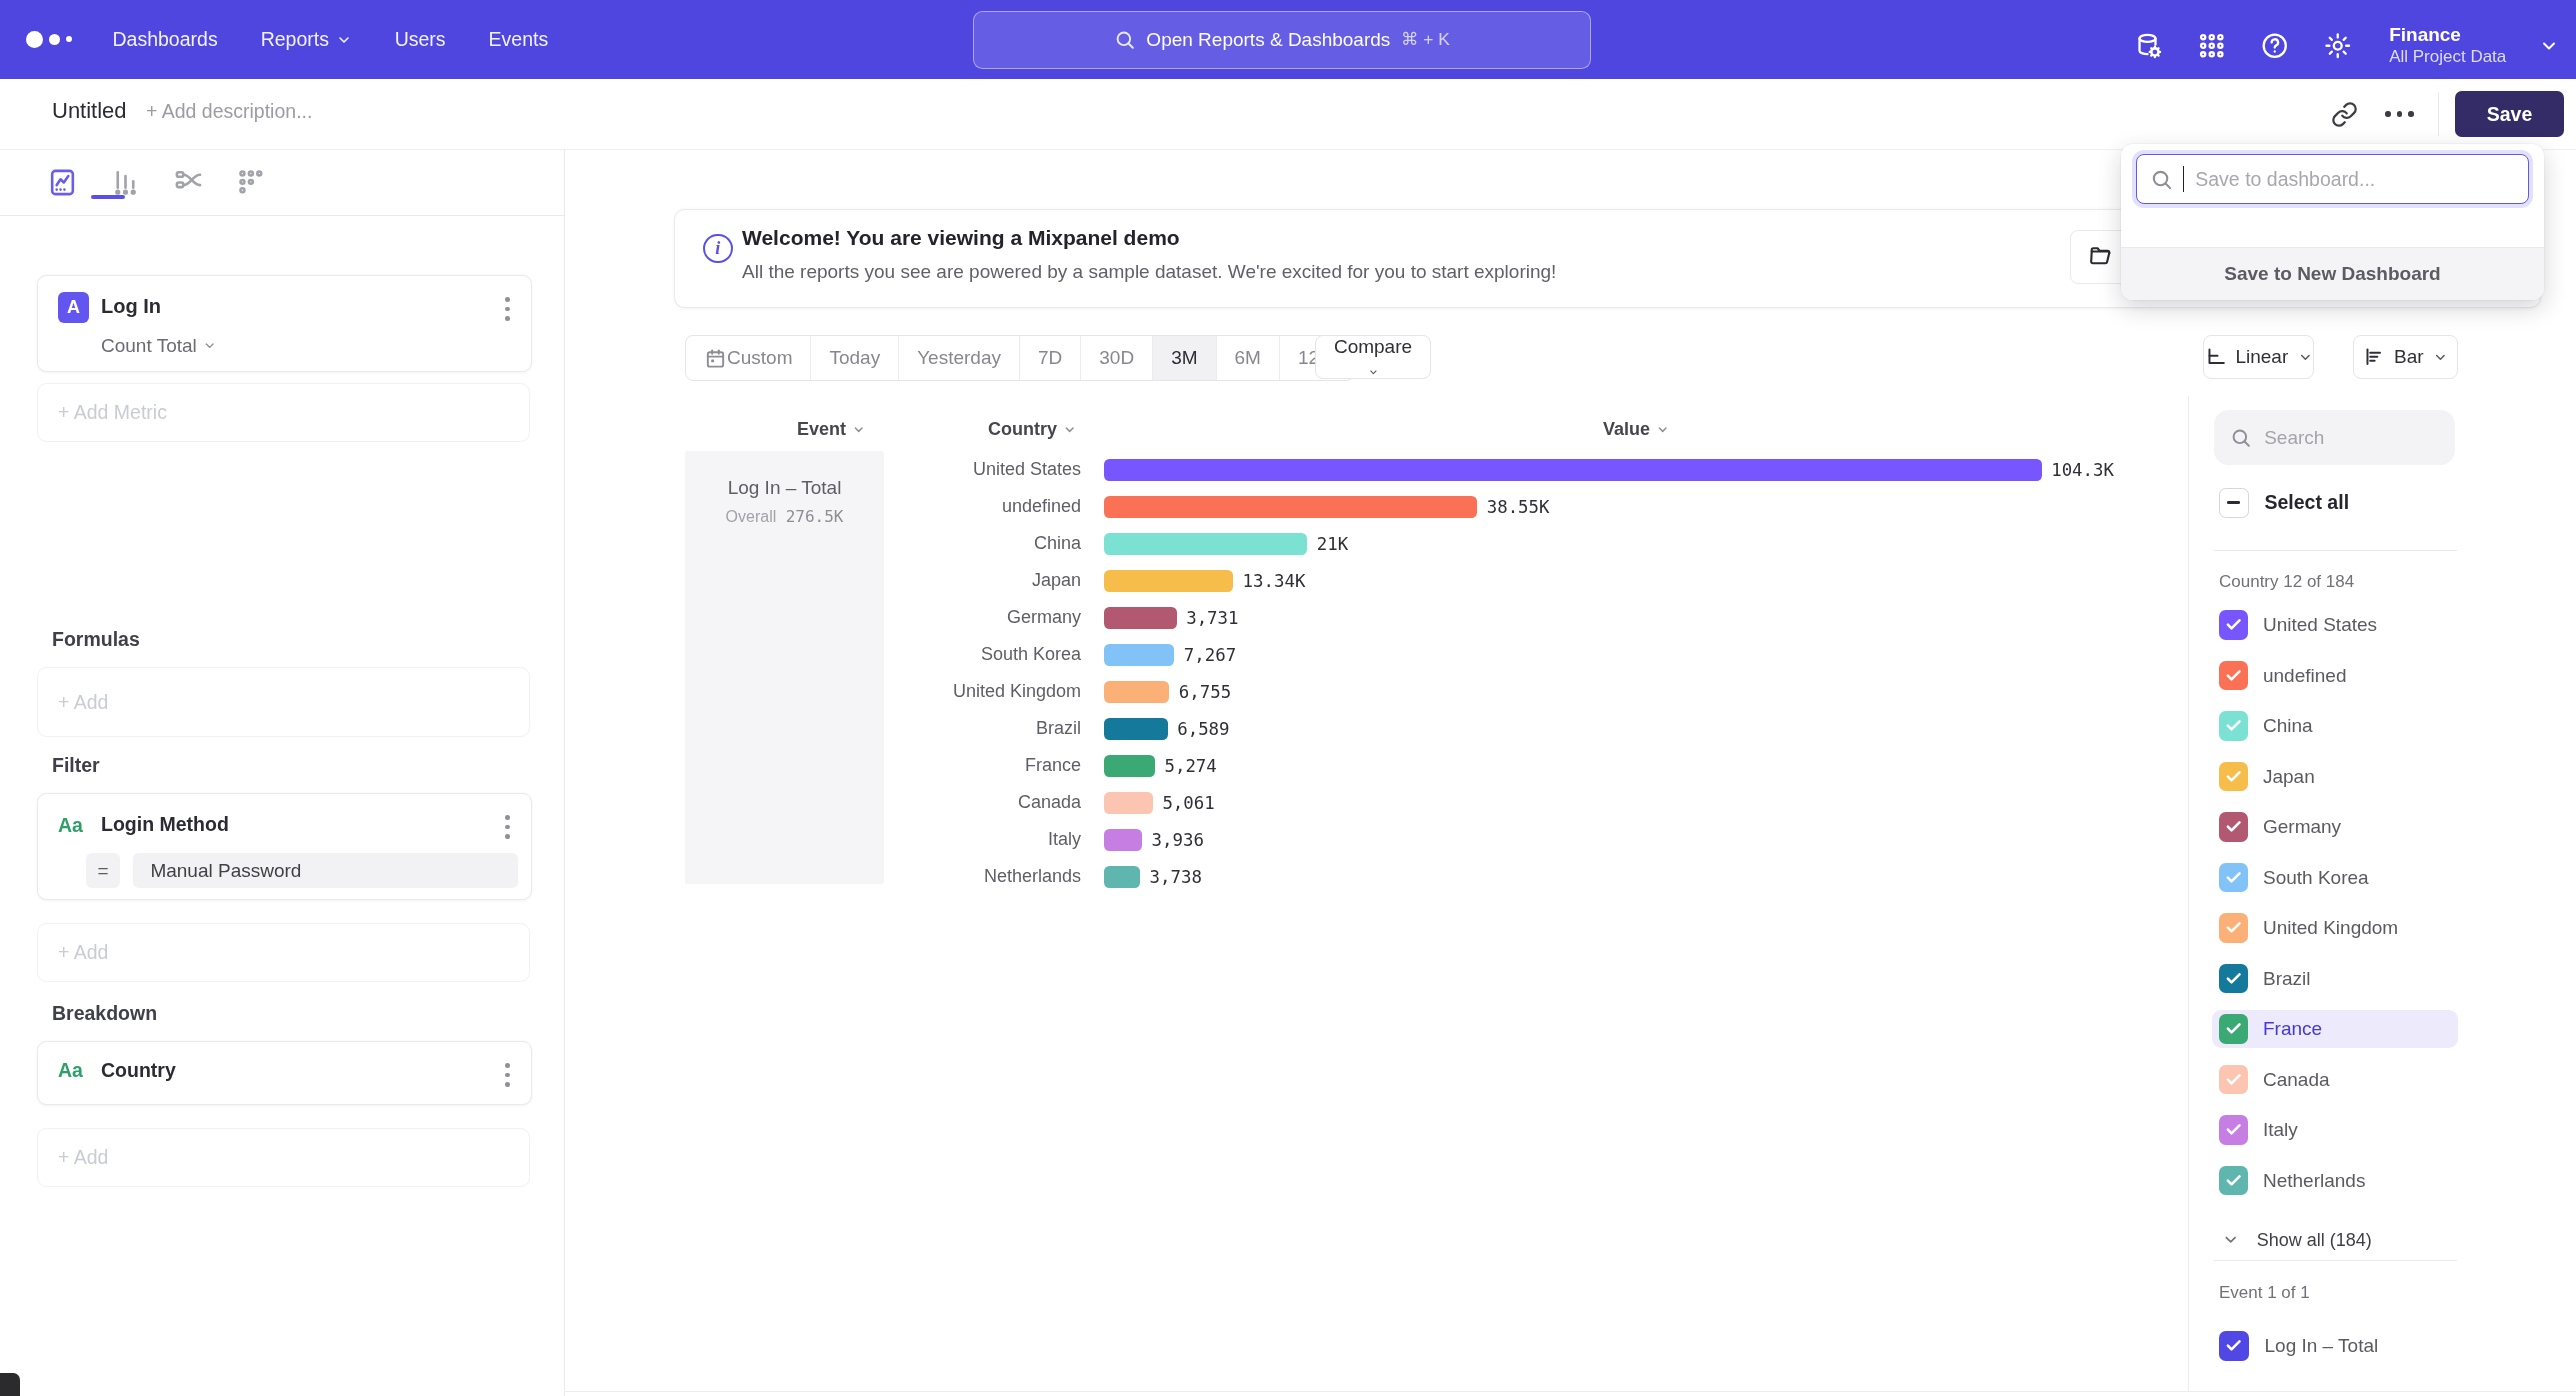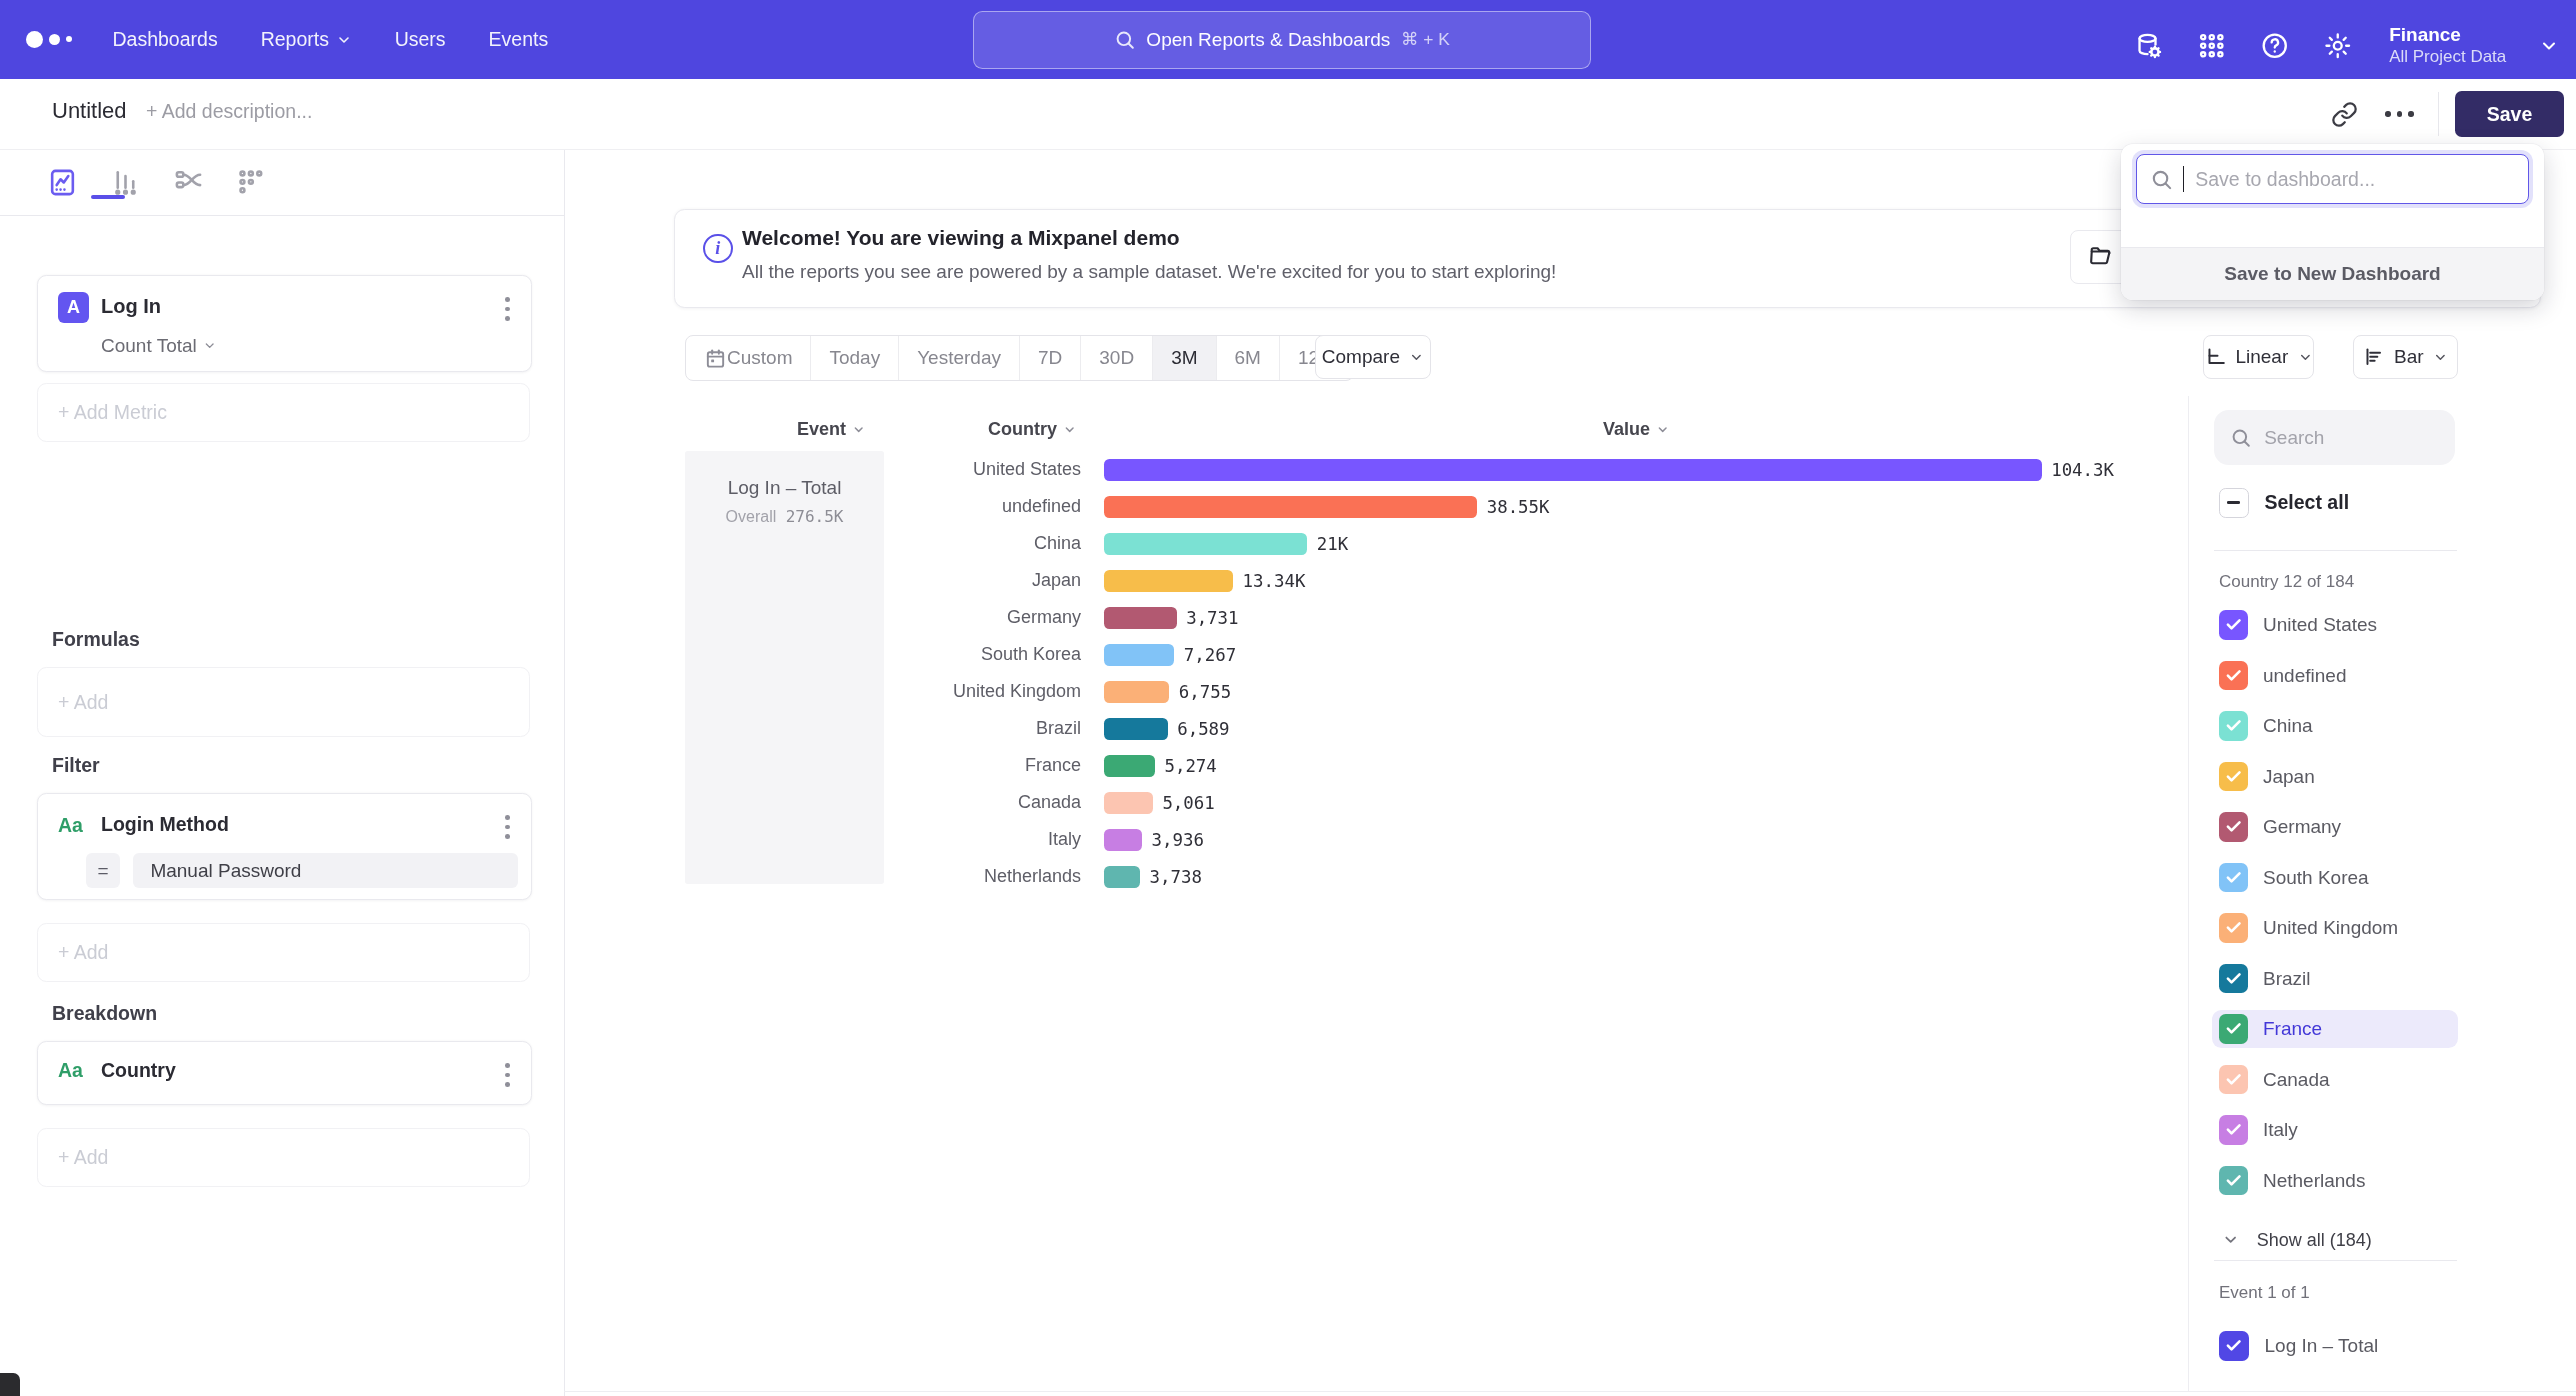--- a/index.html
+++ b/index.html
@@ -377,21 +377,21 @@
       </span><span class="seg">
         <span>30D</span>
       </span><span class="seg selected">
         <span>3M</span>
       </span><span class="seg">
         <span>6M</span>
       </span><span class="seg">
         <span>12M</span>
       </span></span>
 </div>
-<span class="pill-btn" style="left:1315px;width:116px;">
+<span class="pill-btn" style="left:1315px;width:116px;flex-direction:column;">
   <span>Compare</span>
   <svg class="chev" width="14.8" height="14.8" viewBox="0 0 24 24" fill="none" stroke="#55555e" stroke-width="2.4" stroke-linecap="round" stroke-linejoin="round">
       <polyline points="6 9 12 15 18 9"></polyline>
     </svg>
 </span>
 <span class="pill-btn" style="left:2203px;width:111px;">
   <svg width="21.5" height="21.5" viewBox="0 0 24 24" fill="none" stroke="#2f2f38" stroke-width="2.2" stroke-linecap="round" stroke-linejoin="round">
       <path d="M5 4v15h16"></path>
       <path d="M5 11h9"></path>
     </svg>

